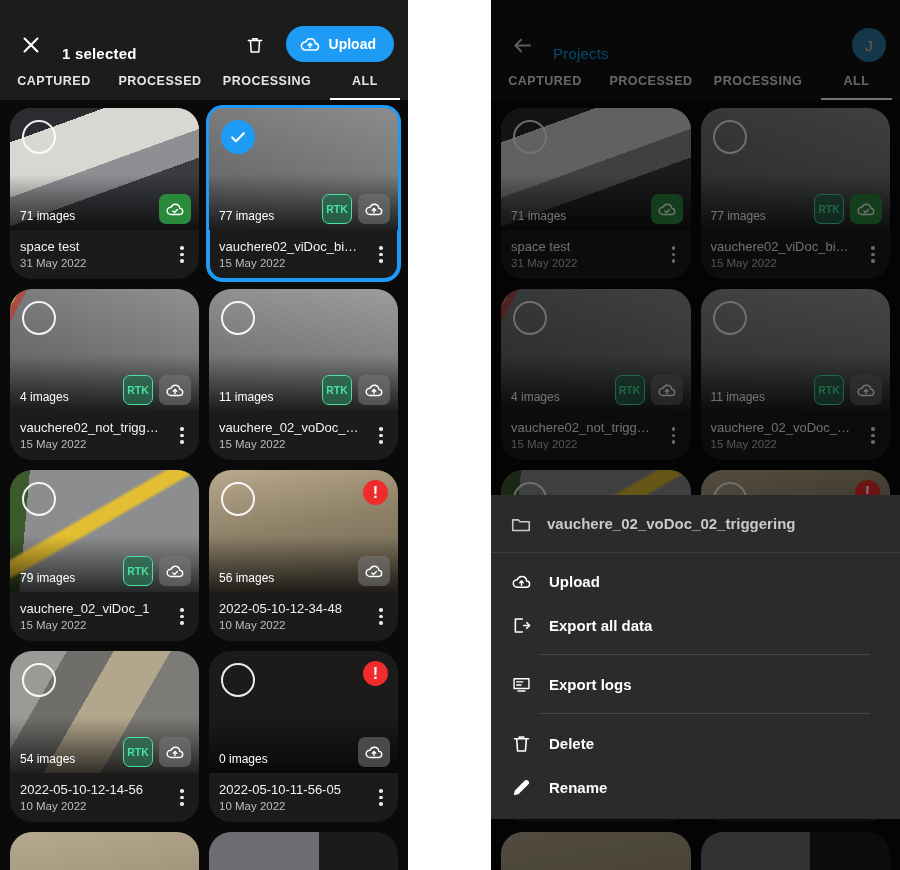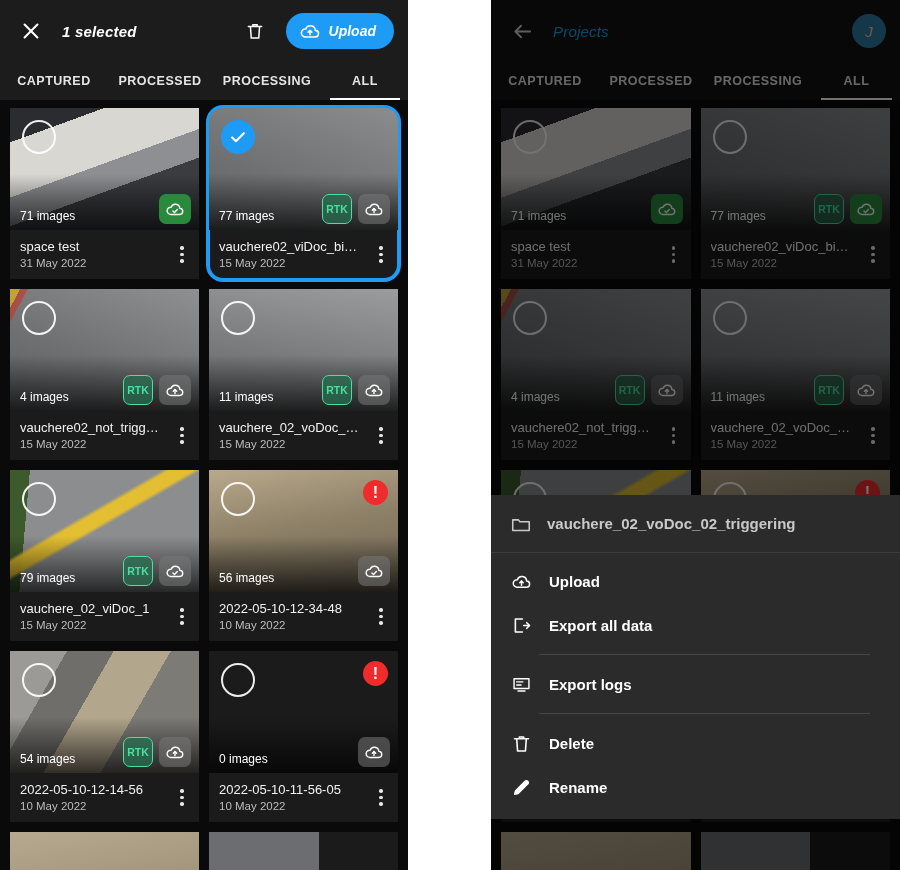--- a/index.html
+++ b/index.html
@@ -15,21 +15,21 @@
   .panel {
     position: absolute; top: 0; width: 408px; height: 870px;
     background: #0a0a0a; overflow: hidden;
   }
   #panel-left  { left: 0; }
   #panel-right { left: 491px; width: 409px; }
 
   
   .appbar {
     position: relative; height: 62px; background: #1c1c1c;
-    display: flex; align-items: center; padding: 0 14px; gap: 14px; font-style: italic;
+    display: flex; align-items: flex-end; padding: 0 14px; gap: 14px;
   }
   .appbar.plain { background: #121212; }
   .iconbtn {
     width: 34px; height: 34px; flex: 0 0 34px;
     display: flex; align-items: center; justify-content: center;
     color: #ffffff;
   }
   .bar-title {
     font-size: 15px; font-weight: bold; color: #ffffff;
     letter-spacing: .2px; white-space: nowrap;
@@ -72,21 +72,21 @@
     content: ""; position: absolute; left: 8px; right: 8px; bottom: 0;
     height: 2.5px; background: #ffffff;
   }
 
   
   .grid {
     position: relative; padding: 8px 10px 0 10px;
     display: grid; grid-template-columns: 1fr 1fr; gap: 10px;
   }
   .card {
-    position: relative; border-radius: 0; overflow: hidden;
+    position: relative; border-radius: 22px; overflow: hidden;
     background: #1b1b1b;
   }
   .card.selected {
     outline: 4px solid #1d9bf5; outline-offset: -1px;
     border-radius: 14px;
   }
   .thumb {
     position: relative; height: 122px; width: 100%;
     background-color: #5a5a5a;
   }

